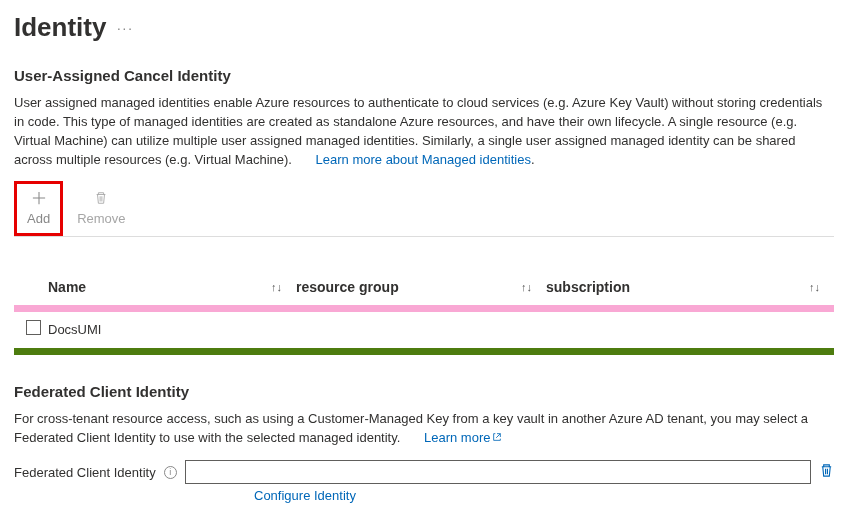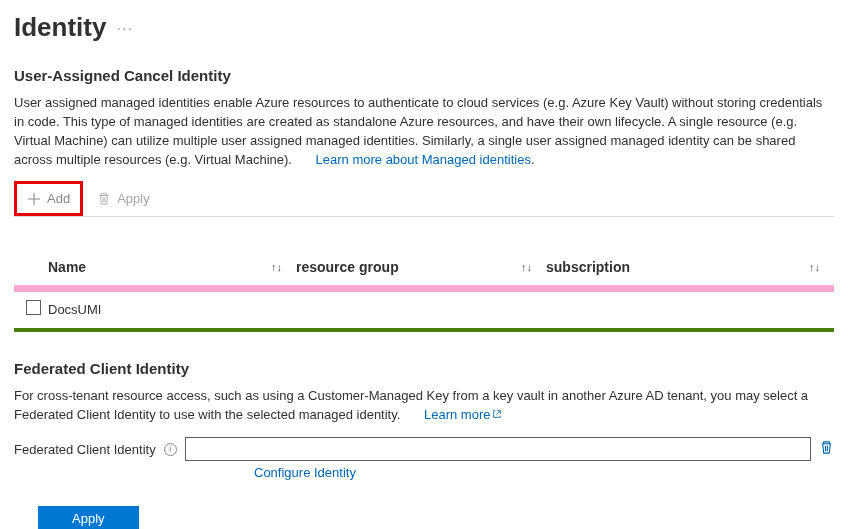--- a/index.html
+++ b/index.html
@@ -16,33 +16,34 @@
     .more-dots { color: #888; font-size: 14px; letter-spacing: 1px; cursor: pointer; }
     .section-heading { font-size: 15px; font-weight: 600; margin-bottom: 10px; }
     .description { font-size: 13px; line-height: 1.45; color: #323130; margin-bottom: 12px; }
     a.link { color: #0067b8; text-decoration: none; margin-left: 20px; }
     .toolbar { display: flex; align-items: center; gap: 6px; border-bottom: 1px solid #ddd; margin-bottom: 34px; }
     .toolbar-btn {
       display: inline-flex; align-items: center; gap: 6px;
       background: transparent; border: none; color: #a6a6a6;
       font-size: 13px; padding: 6px 8px; cursor: pointer;
       font-family: inherit;
+      flex-direction: column;
     }
     .toolbar-btn.add { color: #888; }
     .highlight-red { border: 3px solid #e60000; padding: 1px 2px; }
     .icon-svg { width: 14px; height: 14px; }
     .table { width: 100%; margin-bottom: 28px; }
     .thead { display: flex; align-items: center; padding: 8px 0 10px 0; border-bottom: 7px solid #f9a8d4; }
     .th-check { width: 34px; padding-left: 12px; }
     .th { display: flex; align-items: center; justify-content: space-between; font-weight: 600; font-size: 14px; padding-right: 14px; }
     .th-name { width: 248px; }
     .th-rg { width: 250px; text-align: center; }
     .th-sub { flex: 1; }
     .sort-icon { color: #555; font-size: 11px; }
-    .trow { display: flex; align-items: center; padding: 8px 0 10px 0; border-bottom: 4px solid #4d7c0f; }
+    .trow { display: flex; align-items: center; padding: 8px 0 10px 0; border-bottom: 7px solid #4d7c0f; }
     .td-check { width: 34px; padding-left: 12px; }
     .td { font-size: 13px; }
     .td-name { width: 248px; }
     .checkbox { width: 15px; height: 15px; border: 1px solid #605e5c; background: #fff; display: inline-block; cursor: pointer; }
     .fci-row { display: flex; align-items: center; gap: 8px; margin-top: 10px; margin-bottom: 4px; }
     .fci-label { font-size: 13px; white-space: nowrap; }
     .info-icon { display: inline-flex; width: 13px; height: 13px; border: 1px solid #888; border-radius: 50%; align-items: center; justify-content: center; font-size: 9px; color: #888; }
     .fci-input { flex: 1; height: 24px; border: 1px solid #605e5c; padding: 0 6px; font-size: 13px; font-family: inherit; }
     .delete-icon { color: #0067b8; cursor: pointer; }
     .configure-link { margin-left: 220px; margin-top: 4px; margin-bottom: 26px; }
@@ -71,21 +72,21 @@
         <svg class="icon-svg" viewBox="0 0 16 16">
             <path d="M8 1v14M1 8h14" stroke="#888" stroke-width="1.2" fill="none"></path>
           </svg>
         <span>Add</span>
       </button>
     </span>
     <button class="toolbar-btn">
       <svg class="icon-svg" viewBox="0 0 16 16">
           <path d="M3 4h10M5 4V2h6v2M4 4l1 10h6l1-10M7 6v6M9 6v6" stroke="#a6a6a6" stroke-width="1" fill="none"></path>
         </svg>
-      <span>Apply</span>
+      <span>Remove</span>
     </button>
   </div>
 
   <div class="table">
     <div class="thead">
       <div class="th-check"></div>
       <div class="th th-name">
         <span>Name</span>
         <span class="sort-icon">↑↓</span>
       </div>

